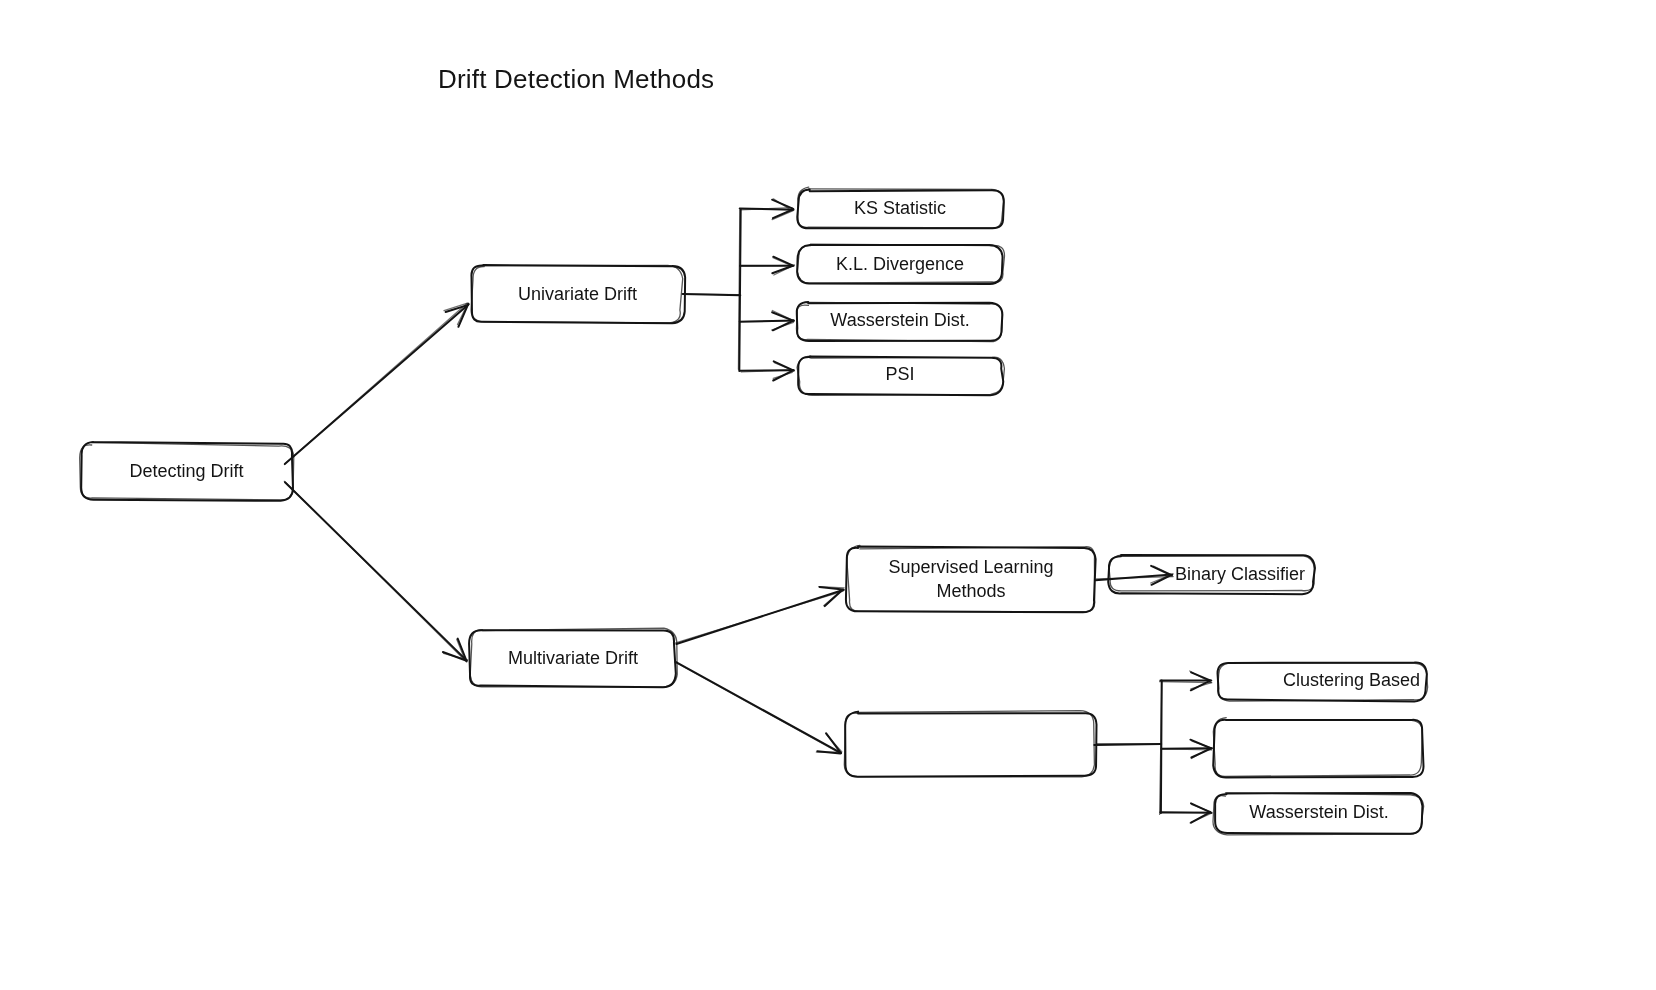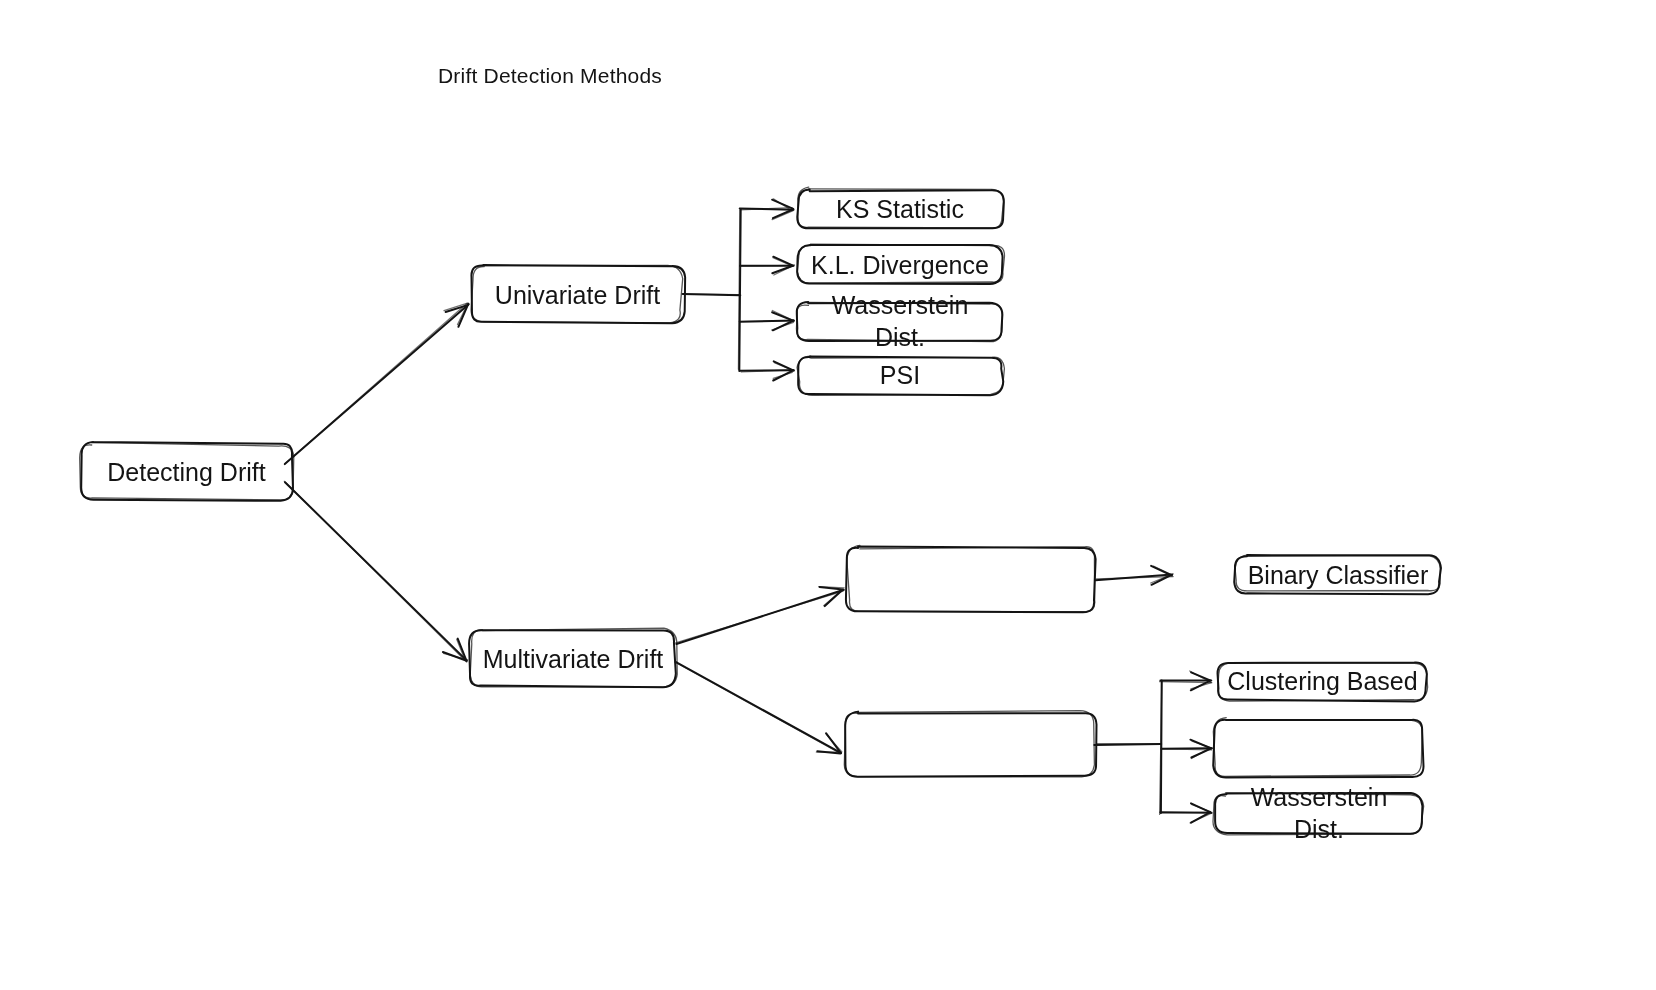--- a/index.html
+++ b/index.html
@@ -20,34 +20,34 @@
     position: absolute;
     top: 0;
     left: 0;
     width: 1656px;
     height: 990px;
   }
   #diagram-title {
     position: absolute;
     left: 438px;
     top: 64px;
-    font-size: 21px;
+    font-size: 26px;
     font-weight: 400;
     letter-spacing: 0.2px;
     color: #141414;
     white-space: nowrap;
   }
   .node {
     position: absolute;
     box-sizing: border-box;
     display: flex;
     align-items: center;
     justify-content: center;
     text-align: center;
-    font-size: 25px;
+    font-size: 18px;
     line-height: 1.28;
     color: #141414;
     padding: 2px 10px;
     user-select: none;
   }
   .node-label { position: relative; z-index: 2; pointer-events: none; }
   .sketch-box {
     position: absolute;
     left: -6px;
     top: -6px;
@@ -211,39 +211,40 @@
       </svg>
       <span class="node-label">PSI</span>
     </div>
     <div class="node" style="left: 847px; top: 547px; width: 248px; height: 65px;">
       <svg class="sketch-box" viewBox="0 0 260 77" width="260" height="77">
         <g>
           <path d="M 17.09509973535086 5.416777700938646 L 241.93106805781417 6.989019317919864 Q 253.27713727522507 6.309296322832488 254.63143396509412 18.05489746981994 L 253.00068912562014 59.010589093999286 Q 254.4414719639539 71.05199486340024 241.86478455111606 71.31942875502605 L 16.701210785331767 70.35536778045604 Q 4.947459907861175 70.51399757921416 4.927434540319925 58.70131132640006 L 5.8434829721429775 17.207637853085828 Q 5.653810808124864 5.705070423570029 17.09509973535086 6.905767692581643" fill="none" stroke="#141414" stroke-width="2" stroke-linecap="round" stroke-linejoin="round" opacity="1"></path>
           <path d="M 18.918240500808807 7.943739416889725 L 244.49376268679916 5.683481313420218 Q 254.4387147156702 5.2228826449918015 253.42997585685455 18.17078013516533 L 253.6470087365466 60.25613377329713 Q 254.56703315425992 71.65276414566337 243.0340260996176 70.6456104533028 L 19.525738456345042 70.30032293940909 Q 7.455291344828574 71.36241408983358 8.606324318054282 59.14824633693706 L 5.8426525371347795 18.694372602409857 Q 6.873912555609788 5.541127177486721 18.918240500808807 4.370908517656339" fill="none" stroke="#141414" stroke-width="1.3" stroke-linecap="round" stroke-linejoin="round" opacity="0.72"></path>
         </g>
       </svg>
+      <span class="node-label">Supervised Learning Methods</span>
     </div>
     <div class="node" style="left: 845px; top: 712px; width: 250px; height: 65px;">
       <svg class="sketch-box" viewBox="0 0 262 77" width="262" height="77">
         <g>
           <path d="M 19.033182196567385 7.388294507743928 L 245.40132360626075 7.306893064224577 Q 256.952935677838 6.514957390890903 257.5072096841909 18.47854294850423 L 257.05366068037864 59.382974721204015 Q 257.1672612013143 70.16313156170916 244.65052495084262 69.71255832729514 L 18.97641804096122 70.79116122815347 Q 6.425596780751644 70.86892306046045 6.438818745798812 58.80818429035516 L 6.179439042871556 19.13428779995734 Q 6.7371220542197685 6.934069186511482 19.033182196567385 5.620672274483681" fill="none" stroke="#141414" stroke-width="2" stroke-linecap="round" stroke-linejoin="round" opacity="1"></path>
           <path d="M 18.095843047832997 6.393510224387753 L 240.92040431533027 4.534758262678403 Q 254.68214036544884 5.031918331157378 254.72285087226092 17.585405564999864 L 255.41577060372373 58.77954949903281 Q 253.9823235087387 70.04973536111868 242.7219113591229 70.95813247736457 L 18.458025928334344 70.56006557501856 Q 5.67463596828032 70.09359330157451 5.317354769966264 58.61124815415184 L 6.439824577160097 19.043195631375163 Q 5.333409829052822 5.81305670036611 18.095843047832997 7.244470050299759" fill="none" stroke="#141414" stroke-width="1.3" stroke-linecap="round" stroke-linejoin="round" opacity="0.72"></path>
         </g>
       </svg>
     </div>
-    <div class="node" style="left: 1235px; top: 556px; width: 206px; height: 38px;">
+    <div class="node" style="left: 1109px; top: 556px; width: 206px; height: 38px; justify-content: flex-end;">
       <svg class="sketch-box" viewBox="0 0 218 50" width="218" height="50">
         <g>
           <path d="M 18.079697800231955 5.118060899394592 L 200.04306506619 5.211363459290641 Q 210.8335907664679 5.559920850414747 211.96161064606235 18.142736816984943 L 210.05406007778555 31.65170462590256 Q 211.36327928595398 43.46573380408144 199.12707557688796 44.23061832302744 L 18.692509962475164 43.32302064370504 Q 6.3318818638529075 44.56940576542607 5.22346100873475 32.0463677113626 L 6.007395286395864 18.344700695269136 Q 5.453843637077997 6.258085443572181 18.079697800231955 6.160089279320133" fill="none" stroke="#141414" stroke-width="2" stroke-linecap="round" stroke-linejoin="round" opacity="1"></path>
           <path d="M 19.297205044327864 6.268061556326254 L 199.91405931884145 5.6457490698647455 Q 210.76746119225743 7.37157717910203 211.2677240385989 18.863791824674138 L 211.19918947359508 31.214576931211436 Q 211.49237980960513 42.328198670785966 198.61408488774396 40.50834495439583 L 19.42915680055933 40.84725202948193 Q 6.189407098605021 41.38405856375772 7.192704635203213 30.285433286514802 L 6.196792938186225 19.743076201874334 Q 6.158760811387916 5.751440181560554 19.297205044327864 5.212404018925691" fill="none" stroke="#141414" stroke-width="1.3" stroke-linecap="round" stroke-linejoin="round" opacity="0.72"></path>
         </g>
       </svg>
       <span class="node-label">Binary Classifier</span>
     </div>
-    <div class="node" style="left: 1215px; top: 662px; width: 215px; height: 38px;">
+    <div class="node" style="left: 1215px; top: 662px; width: 215px; height: 38px; justify-content: flex-end;">
       <svg class="sketch-box" viewBox="0 0 220 50" width="220" height="50">
         <g>
           <path d="M 17.086282277193984 6.934324116974289 L 201.84169855212872 6.55896439084735 Q 213.51573085844316 5.593080391321834 214.36647965431516 18.161165136686137 L 213.12637035908475 32.084587187638775 Q 213.3339865784971 44.914796440654804 201.84760623022336 45.432694412969376 L 16.584468698866885 43.582207847471444 Q 4.458939248425392 44.25415036995623 5.954530335475938 32.52153792456795 L 5.030667591668045 17.500751657085843 Q 4.985304442991178 6.344033884789811 17.086282277193984 6.916757388374189" fill="none" stroke="#141414" stroke-width="2" stroke-linecap="round" stroke-linejoin="round" opacity="1"></path>
           <path d="M 17.634046841382073 6.864623071935318 L 200.26241512394623 7.470752641032801 Q 213.5418341219527 6.686586949176429 214.25774855206618 19.72094183136753 L 215.1245708011671 31.239222480281825 Q 213.75102852951318 45.27354573450682 201.61163625787555 43.77161517309566 L 16.839455939568328 45.12588267555734 Q 4.9644728574550125 44.383040392800716 5.173640991641973 32.18365697957746 L 6.218934895479556 18.559027459267075 Q 6.008021619547169 8.533655626985084 17.634046841382073 6.591557504791561" fill="none" stroke="#141414" stroke-width="1.3" stroke-linecap="round" stroke-linejoin="round" opacity="0.72"></path>
         </g>
       </svg>
       <span class="node-label">Clustering Based</span>
     </div>
     <div class="node" style="left: 1215px; top: 720px; width: 208px; height: 58px;">
       <svg class="sketch-box" viewBox="0 0 220 70" width="220" height="70">

